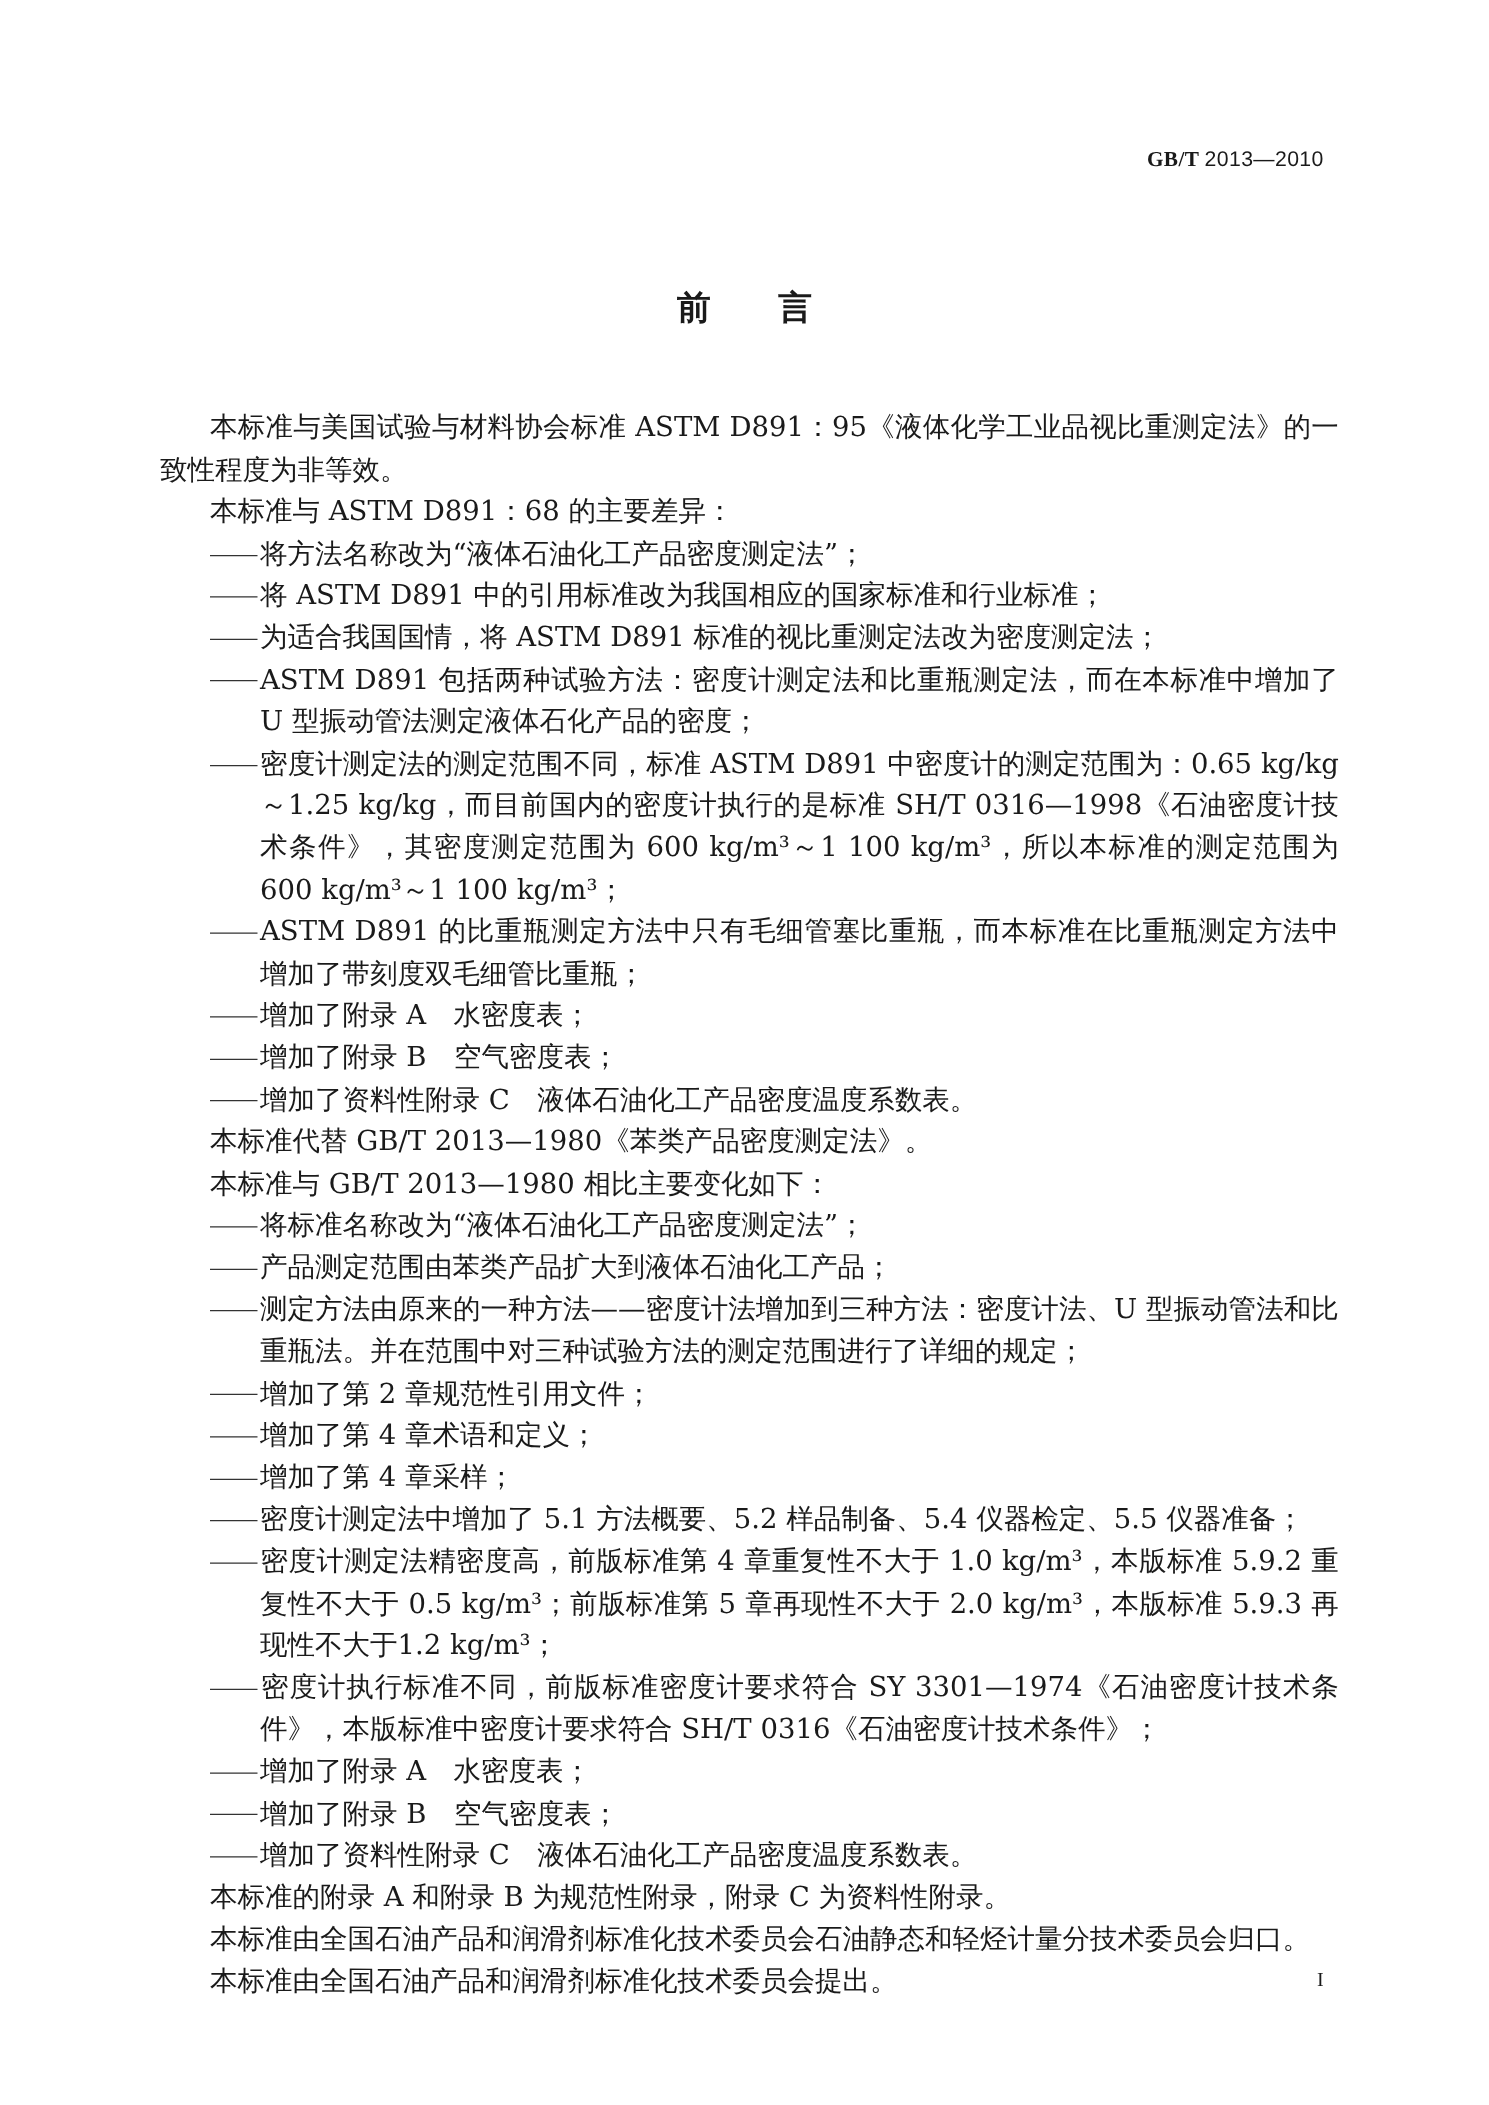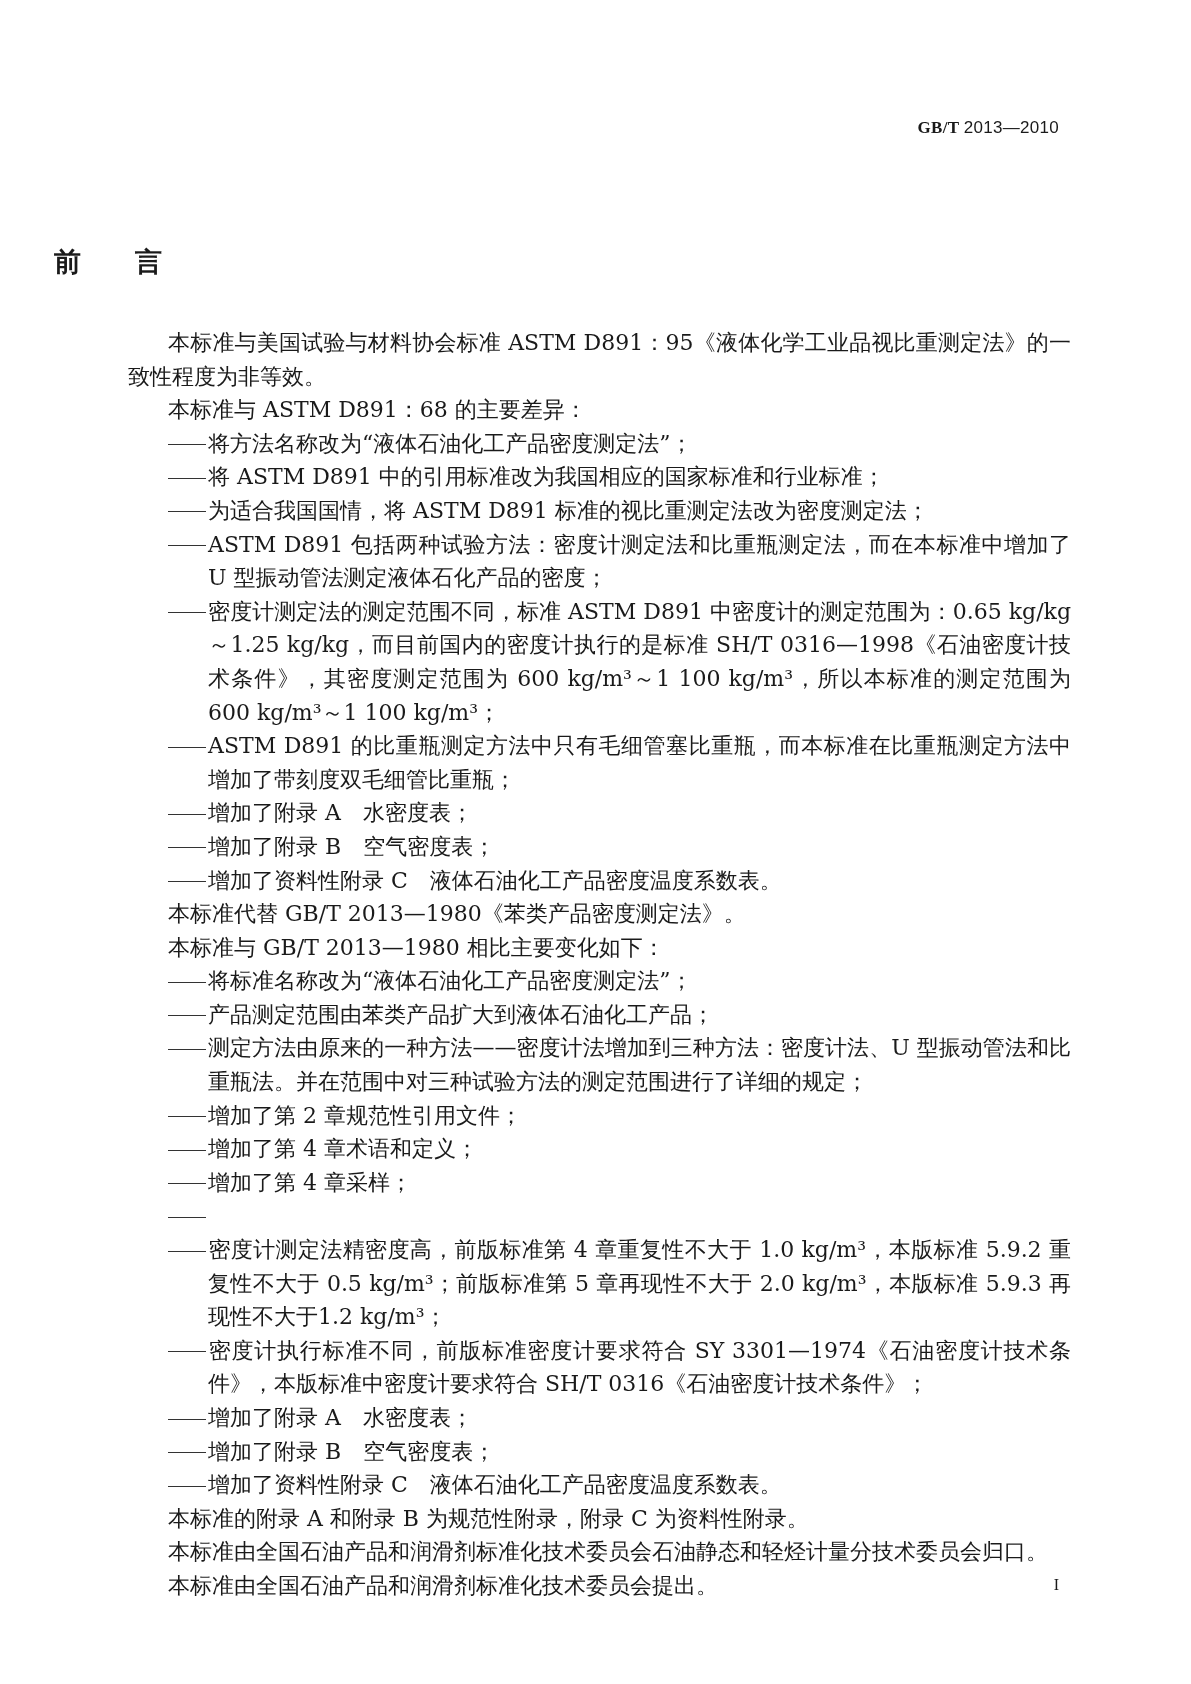--- a/index.html
+++ b/index.html
@@ -8,21 +8,21 @@
       font-family: "DejaVu Serif", "Liberation Serif", serif;
       color: #1a1a1a;
     }
     .std-code {
       position: absolute; top: 118px; right: 132px;
       font-family: "Liberation Serif", "DejaVu Serif", serif;
       font-size: 17px; font-weight: bold; letter-spacing: 0.3px;
     }
     .std-code .num { font-family: "Liberation Sans", "DejaVu Sans", sans-serif; font-weight: normal; margin-top: 16px; }
     .title {
-      position: absolute; top: 244px; left: 0; width: 100%; text-align: left;
+      position: absolute; top: 228px; left: 0; width: 100%; text-align: center;
       font-family: "DejaVu Sans", "Liberation Sans", sans-serif;
       font-size: 27px; font-weight: bold; letter-spacing: 54px; text-indent: 54px;
     }
     .content {
       position: absolute; top: 326px; left: 128px; width: 943px;
       font-size: 22px; line-height: 33.6px;
     }
     .p { margin: 0; text-align: justify; }
     .p.indent { text-indent: 40px; }
     .p.plain { padding-left: 40px; }
@@ -62,21 +62,21 @@
     <p class="dash"><span class="mark"></span><span>增加了附录 B　空气密度表；</span></p>
     <p class="dash"><span class="mark"></span><span>增加了资料性附录 C　液体石油化工产品密度温度系数表。</span></p>
     <p class="p plain">本标准代替 GB/T 2013—1980《苯类产品密度测定法》。</p>
     <p class="p plain">本标准与 GB/T 2013—1980 相比主要变化如下：</p>
     <p class="dash"><span class="mark"></span><span>将标准名称改为“液体石油化工产品密度测定法”；</span></p>
     <p class="dash"><span class="mark"></span><span>产品测定范围由苯类产品扩大到液体石油化工产品；</span></p>
     <p class="dash"><span class="mark"></span><span>测定方法由原来的一种方法——密度计法增加到三种方法：密度计法、U 型振动管法和比重瓶法。并在范围中对三种试验方法的测定范围进行了详细的规定；</span></p>
     <p class="dash"><span class="mark"></span><span>增加了第 2 章规范性引用文件；</span></p>
     <p class="dash"><span class="mark"></span><span>增加了第 4 章术语和定义；</span></p>
     <p class="dash"><span class="mark"></span><span>增加了第 4 章采样；</span></p>
-    <p class="dash"><span class="mark"></span></p>
+    <p class="dash"><span class="mark"></span><span>密度计测定法中增加了 5.1 方法概要、5.2 样品制备、5.4 仪器检定、5.5 仪器准备；</span></p>
     <p class="dash"><span class="mark"></span><span>密度计测定法精密度高，前版标准第 4 章重复性不大于 1.0 kg/m³，本版标准 5.9.2 重复性不大于 0.5 kg/m³；前版标准第 5 章再现性不大于 2.0 kg/m³，本版标准 5.9.3 再现性不大于1.2 kg/m³；</span></p>
     <p class="dash"><span class="mark"></span><span>密度计执行标准不同，前版标准密度计要求符合 SY 3301—1974《石油密度计技术条件》，本版标准中密度计要求符合 SH/T 0316《石油密度计技术条件》；</span></p>
     <p class="dash"><span class="mark"></span><span>增加了附录 A　水密度表；</span></p>
     <p class="dash"><span class="mark"></span><span>增加了附录 B　空气密度表；</span></p>
     <p class="dash"><span class="mark"></span><span>增加了资料性附录 C　液体石油化工产品密度温度系数表。</span></p>
     <p class="p plain">本标准的附录 A 和附录 B 为规范性附录，附录 C 为资料性附录。</p>
     <p class="p plain">本标准由全国石油产品和润滑剂标准化技术委员会石油静态和轻烃计量分技术委员会归口。</p>
     <p class="p plain">本标准由全国石油产品和润滑剂标准化技术委员会提出。</p>
   </div>
 

